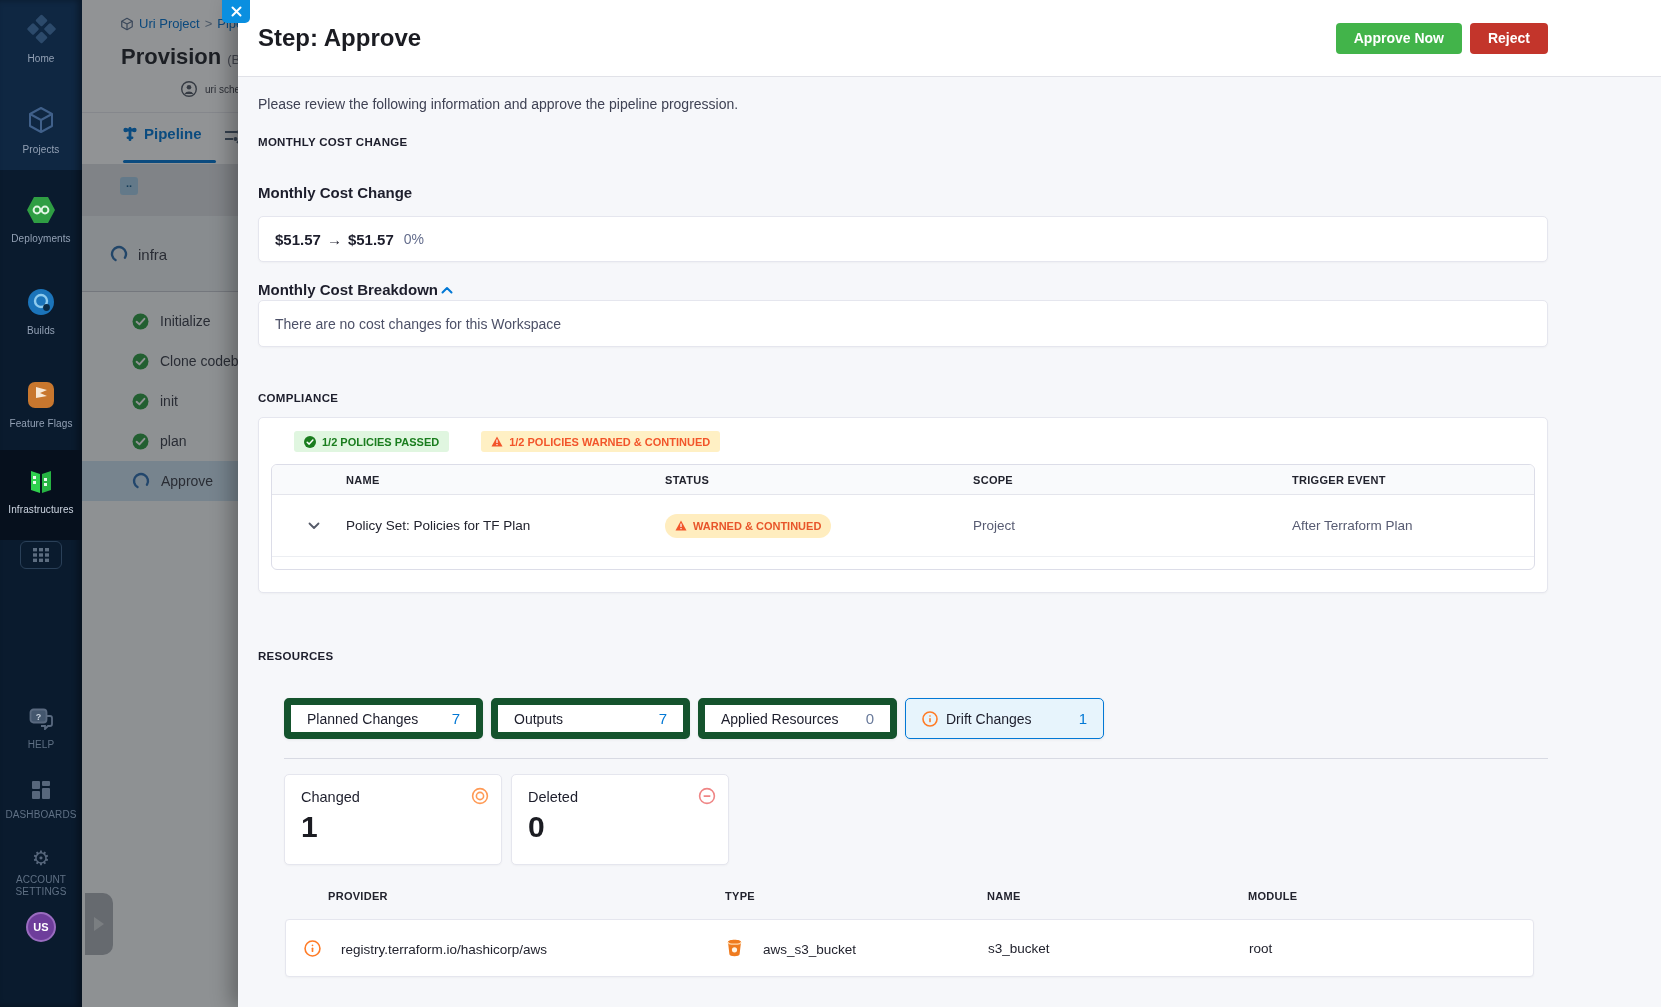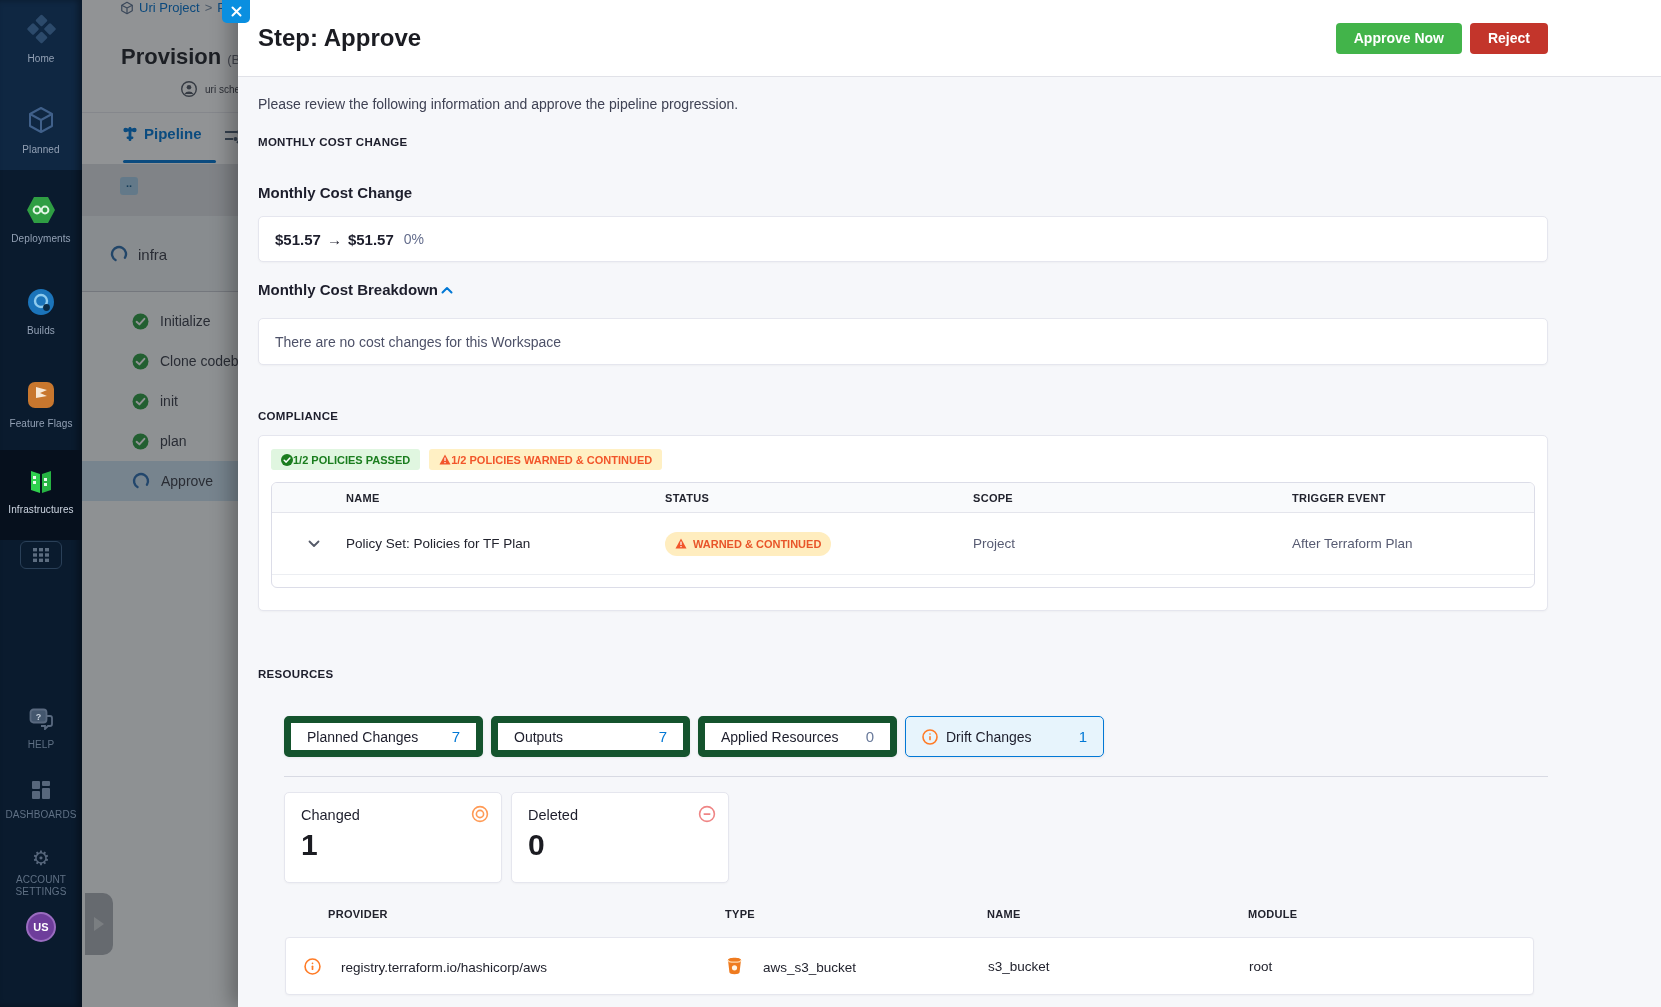--- a/index.html
+++ b/index.html
@@ -20,21 +20,21 @@
     color:#fff; font-size:11px; font-weight:bold; line-height:26px; text-align:center; margin:0 auto; cursor:pointer; }
   .grid-btn { width:42px; height:28px; margin:0 auto; border:1px solid #2a4058; border-radius:6px;
     display:flex; align-items:center; justify-content:center; cursor:pointer; }
 
   
   .bg-panel { position:absolute; left:82px; top:0; width:220px; height:100%; background:#fafbfc; overflow:hidden; z-index:2; }
   .bgp-top { position:absolute; left:0; top:0; width:100%; height:112px; background:#fff; }
   .bgp-tabs { position:absolute; left:0; top:112px; width:100%; height:52px; background:#fff; border-top:1px solid #e8e9ee; }
   .bgp-canvas { position:absolute; left:0; top:164px; width:100%; height:52px; background:#dfe1e5; }
   .bgp-stagerow { position:absolute; left:0; top:216px; width:100%; height:76px; background:#eff1f3; border-bottom:1px solid #c9cbd1; }
-  .bgp-breadcrumb { position:absolute; left:38px; top:0; display:flex; align-items:center; gap:5px; font-size:13px; color:#0273d1; white-space:nowrap; cursor:pointer; }
+  .bgp-breadcrumb { position:absolute; left:38px; top:16px; display:flex; align-items:center; gap:5px; font-size:13px; color:#0273d1; white-space:nowrap; cursor:pointer; }
   .bgp-title { position:absolute; left:39px; top:44px; font-size:22px; font-weight:bold; color:#23242b; white-space:nowrap; }
   .bgp-title .suffix { font-size:13px; font-weight:normal; color:#6a6d79; margin-left:6px; }
   .bgp-user { position:absolute; left:56px; top:81px; display:flex; align-items:center; gap:8px; font-size:10px; color:#40424c;padding-left:43px; }
   .bgp-tab { position:absolute; left:41px; top:125px; display:flex; align-items:center; gap:7px; font-size:15px; font-weight:bold; color:#0278d5; cursor:pointer; }
   .bgp-tab-underline { position:absolute; left:41px; top:160px; width:93px; height:3px; background:#0278d5; border-radius:2px; }
   .bgp-tab2 { position:absolute; left:142px; top:128px; cursor:pointer; }
   .canvas-badge { position:absolute; left:38px; top:177px; width:18px; height:18px; background:#a9cfe8; border-radius:3px;
     color:#135a8c; font-size:11px; font-weight:bold; text-align:center; line-height:12px; cursor:pointer; }
   .bgp-stage { position:absolute; left:28px; top:245px; display:flex; align-items:center; gap:10px; font-size:15px; color:#3b3e49; cursor:pointer; }
   .bgp-step { position:absolute; left:0; width:100%; height:40px; display:flex; align-items:center; gap:11px; padding-left:50px; font-size:14px; color:#3b3e49; cursor:pointer; }
@@ -60,25 +60,25 @@
   .intro { padding-top:19px; font-size:14px; color:#3f4254; }
   .section-label { font-size:11.5px; font-weight:bold; color:#1d1e2c; letter-spacing:.3px; }
   .lbl-cost { margin-top:24px; }
   .sub-heading { font-size:15px; font-weight:bold; color:#1d1e2c; }
   .hd-cost { margin-top:36px; }
   .card { background:#fff; border:1px solid #e5e6ee; border-radius:5px; box-shadow:0 1px 2px rgba(40,41,61,.04); }
   .cost-card { margin-top:15px; height:46px; display:flex; align-items:center; padding:0 16px; gap:6px; }
   .cost-amt { font-size:15px; font-weight:bold; color:#1d1e2c; }
   .cost-pct { font-size:14px; color:#636c8c; margin-left:4px; }
   .breakdown-head { margin-top:19px; display:flex; align-items:center; gap:3px; cursor:pointer; }
-  .empty-card { margin-top:20px; height:47px; display:flex; align-items:center; padding:0 16px; font-size:14px; color:#4d5168; }
+  .empty-card { margin-top:2px; height:47px; display:flex; align-items:center; padding:0 16px; font-size:14px; color:#4d5168; }
   .lbl-compliance { margin-top:45px; }
   .compliance-card { margin-top:13px; padding:13px 12px 22px 12px; }
   .badge-row { display:flex; gap:9px; }
-  .pill { height:21px; border-radius:3px; display:inline-flex; align-items:center; padding:0 10px; font-size:11px; font-weight:bold; }
+  .pill { height:21px; border-radius:3px; display:inline-flex; align-items:center; gap:6px; padding:0 10px; font-size:11px; font-weight:bold;margin-left:23px; }
   .pill-pass { background:#e0f6e0; color:#1a7d1e; }
   .pill-warn { background:#fff0c4; color:#f2552a; }
   .policy-table { margin-top:12px; border:1px solid #dcdde8; border-radius:6px; overflow:hidden; height:106px; background:#fff; }
   .pt-grid { display:grid; grid-template-columns:38px 319px 308px 319px 1fr; align-items:center; padding-left:36px; }
   .pt-head { height:30px; background:#f9fafc; border-bottom:1px solid #e4e5ec; }
   .pt-head span { font-size:11px; font-weight:bold; color:#22232e; letter-spacing:.3px; }
   .pt-row { height:62px; border-bottom:1px solid #eceef2; cursor:pointer; }
   .pt-name { font-size:13.5px; color:#22232e; }
   .pt-dim { font-size:13.5px; color:#575b72; }
   .status-badge { display:inline-flex; align-items:center; gap:6px; height:24px; background:#ffedbf; color:#e8552a;
@@ -125,21 +125,21 @@
     <span class="nav-label">Home</span>
   </div>
 
   <div class="nav-item" style="top:105px;">
     <span class="nav-icon">
       <svg width="30" height="30" viewBox="0 0 30 30" fill="none" stroke="#40608a" stroke-width="2" stroke-linejoin="round">
           <path d="M15 3 L26 9 L26 21 L15 27 L4 21 L4 9 Z"></path>
           <path d="M4 9 L15 15 L26 9 M15 15 L15 27"></path>
         </svg>
     </span>
-    <span class="nav-label">Planned</span>
+    <span class="nav-label">Projects</span>
   </div>
 
   <div class="nav-item" style="top:196px;">
     <span class="nav-icon">
       <svg width="30" height="28" viewBox="0 0 30 28">
           <path d="M8 1 h14 l7 13 l-7 13 h-14 l-7 -13 Z" fill="#2f9e43"></path>
           <g fill="none" stroke="#dff5e2" stroke-width="2">
             <circle cx="11" cy="14" r="3.4"></circle>
             <circle cx="19" cy="14" r="3.4"></circle>
           </g>

